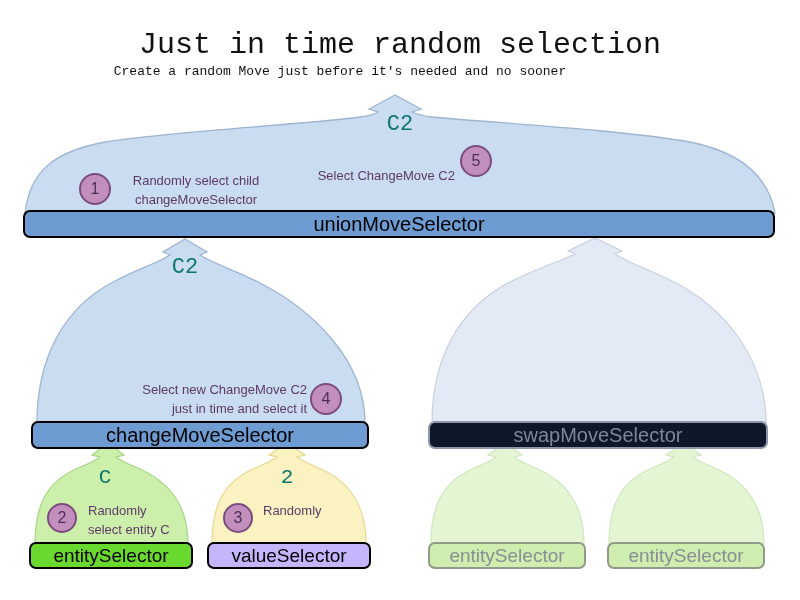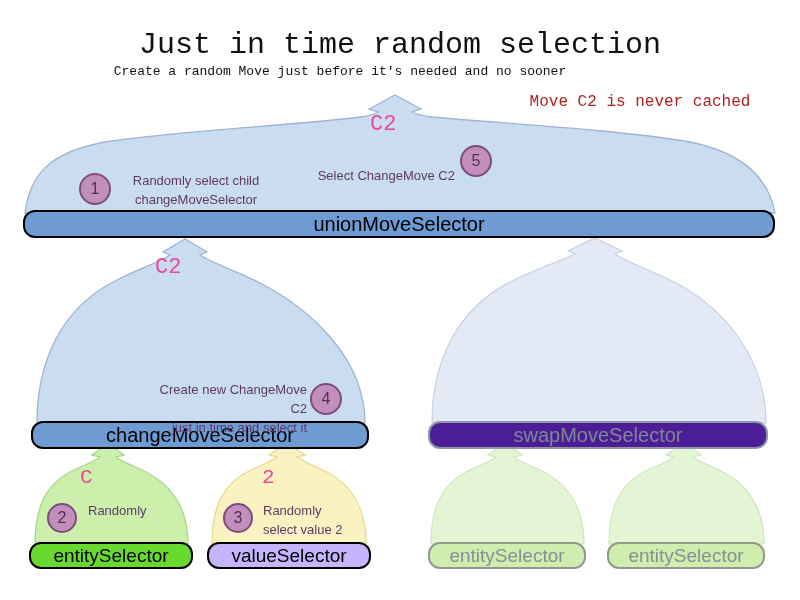--- a/index.html
+++ b/index.html
@@ -18,37 +18,37 @@
 
   .txt { position:absolute; white-space:pre;font-family:Liberation Mono, monospace; }
 
   .title    { left:0; top:28px; width:800px; text-align:center; font-size:30px; color:#111; }
   .subtitle { left:0; top:64px; width:680px; text-align:center; font-size:13px; color:#111; }
   .note     { left:490px; top:93px; width:300px; text-align:center; font-size:16px; color:#B01E1E; }
 
   .bar {
     position:absolute; box-sizing:border-box; display:flex;
     align-items:center; justify-content:center;
-    border-radius:12px; font-size:20px; color:#000;
+    border-radius:7px; font-size:20px; color:#000;
   }
   .bar-blue       { background:#6D9BD2; border:2px solid #000; }
-  .bar-blue-faded { background:#4c1d95; border:2px solid #8D97A7; color:#7E8894; }
+  .bar-blue-faded { background:#0f172a; border:2px solid #8D97A7; color:#7E8894; }
   .bar-green      { background:#69D92F; border:2px solid #000; font-size:19px; }
   .bar-yellow     { background:#c4b5fd; border:2px solid #000; font-size:19px; }
   .bar-green-faded{ background:#CFEDAF; border:2px solid #8F9A88; color:#878F96; font-size:19px; }
 
   #bar-union  { left:23px;  top:210px; width:752px; height:28px; }
   #bar-change { left:31px;  top:421px; width:338px; height:28px; }
   #bar-swap   { left:428px; top:421px; width:340px; height:28px; }
   #bar-entity { left:29px;  top:542px; width:164px; height:27px; }
   #bar-value  { left:207px; top:542px; width:164px; height:27px; }
   #bar-fent1  { left:428px; top:542px; width:158px; height:27px; }
   #bar-fent2  { left:607px; top:542px; width:158px; height:27px; }
 
-  .out-label { font-size:22px; color:#ec4899; }
+  .out-label { font-size:22px; color:#0f766e; text-align:center; }
   #out-union  { left:370px; top:112px; width:60px; }
   #out-change { left:155px; top:255px; width:60px; }
   #out-entity { left:80px;  top:466px; width:50px; font-size:21px; }
   #out-value  { left:262px; top:466px; width:50px; font-size:21px; }
 
   .badge {
     position:absolute; box-sizing:border-box; border-radius:50%;
     background:#C28FBC; border:2.5px solid #7B4C7D; color:#4E3057;
     display:flex; align-items:center; justify-content:center; font-size:16px;
   }
@@ -119,21 +119,20 @@
     <path class="dome-green-faded" d="M 609 544
          C 609 505, 621 482, 650 469
          C 662 464, 669 461, 674 457
          L 666 455 L 684 443 L 701 455 L 693 457
          C 698 461, 705 464, 717 469
          C 746 482, 764 505, 764 544 Z"></path>
   </svg>
 
   <div class="txt title">Just in time random selection</div>
   <div class="txt subtitle">Create a random Move just before it's needed and no sooner</div>
-  <div class="txt note">Move C2 is never cached</div>
 
   <div id="bar-union" class="bar bar-blue">unionMoveSelector</div>
   <div id="bar-change" class="bar bar-blue">changeMoveSelector</div>
   <div id="bar-swap" class="bar bar-blue-faded">swapMoveSelector</div>
   <div id="bar-entity" class="bar bar-green">entitySelector</div>
   <div id="bar-value" class="bar bar-yellow">valueSelector</div>
   <div id="bar-fent1" class="bar bar-green-faded">entitySelector</div>
   <div id="bar-fent2" class="bar bar-green-faded">entitySelector</div>
 
   <div id="out-union" class="txt out-label">C2</div>
@@ -148,24 +147,24 @@
   <div id="badge-3" class="badge">3</div>
 
   <div id="ann-1" class="annotation">
     <div>Randomly select child</div>
     <div>changeMoveSelector</div>
   </div>
   <div id="ann-5" class="annotation">
     <div>Select ChangeMove C2</div>
   </div>
   <div id="ann-4" class="annotation">
-    <div>Create new ChangeMove C2</div>
+    <div>Select new ChangeMove C2</div>
     <div>just in time and select it</div>
   </div>
   <div id="ann-2" class="annotation">
     <div>Randomly</div>
+    <div>select entity C</div>
   </div>
   <div id="ann-3" class="annotation">
     <div>Randomly</div>
-    <div>select value 2</div>
   </div>
 
 </div>
 
 </body></html>

